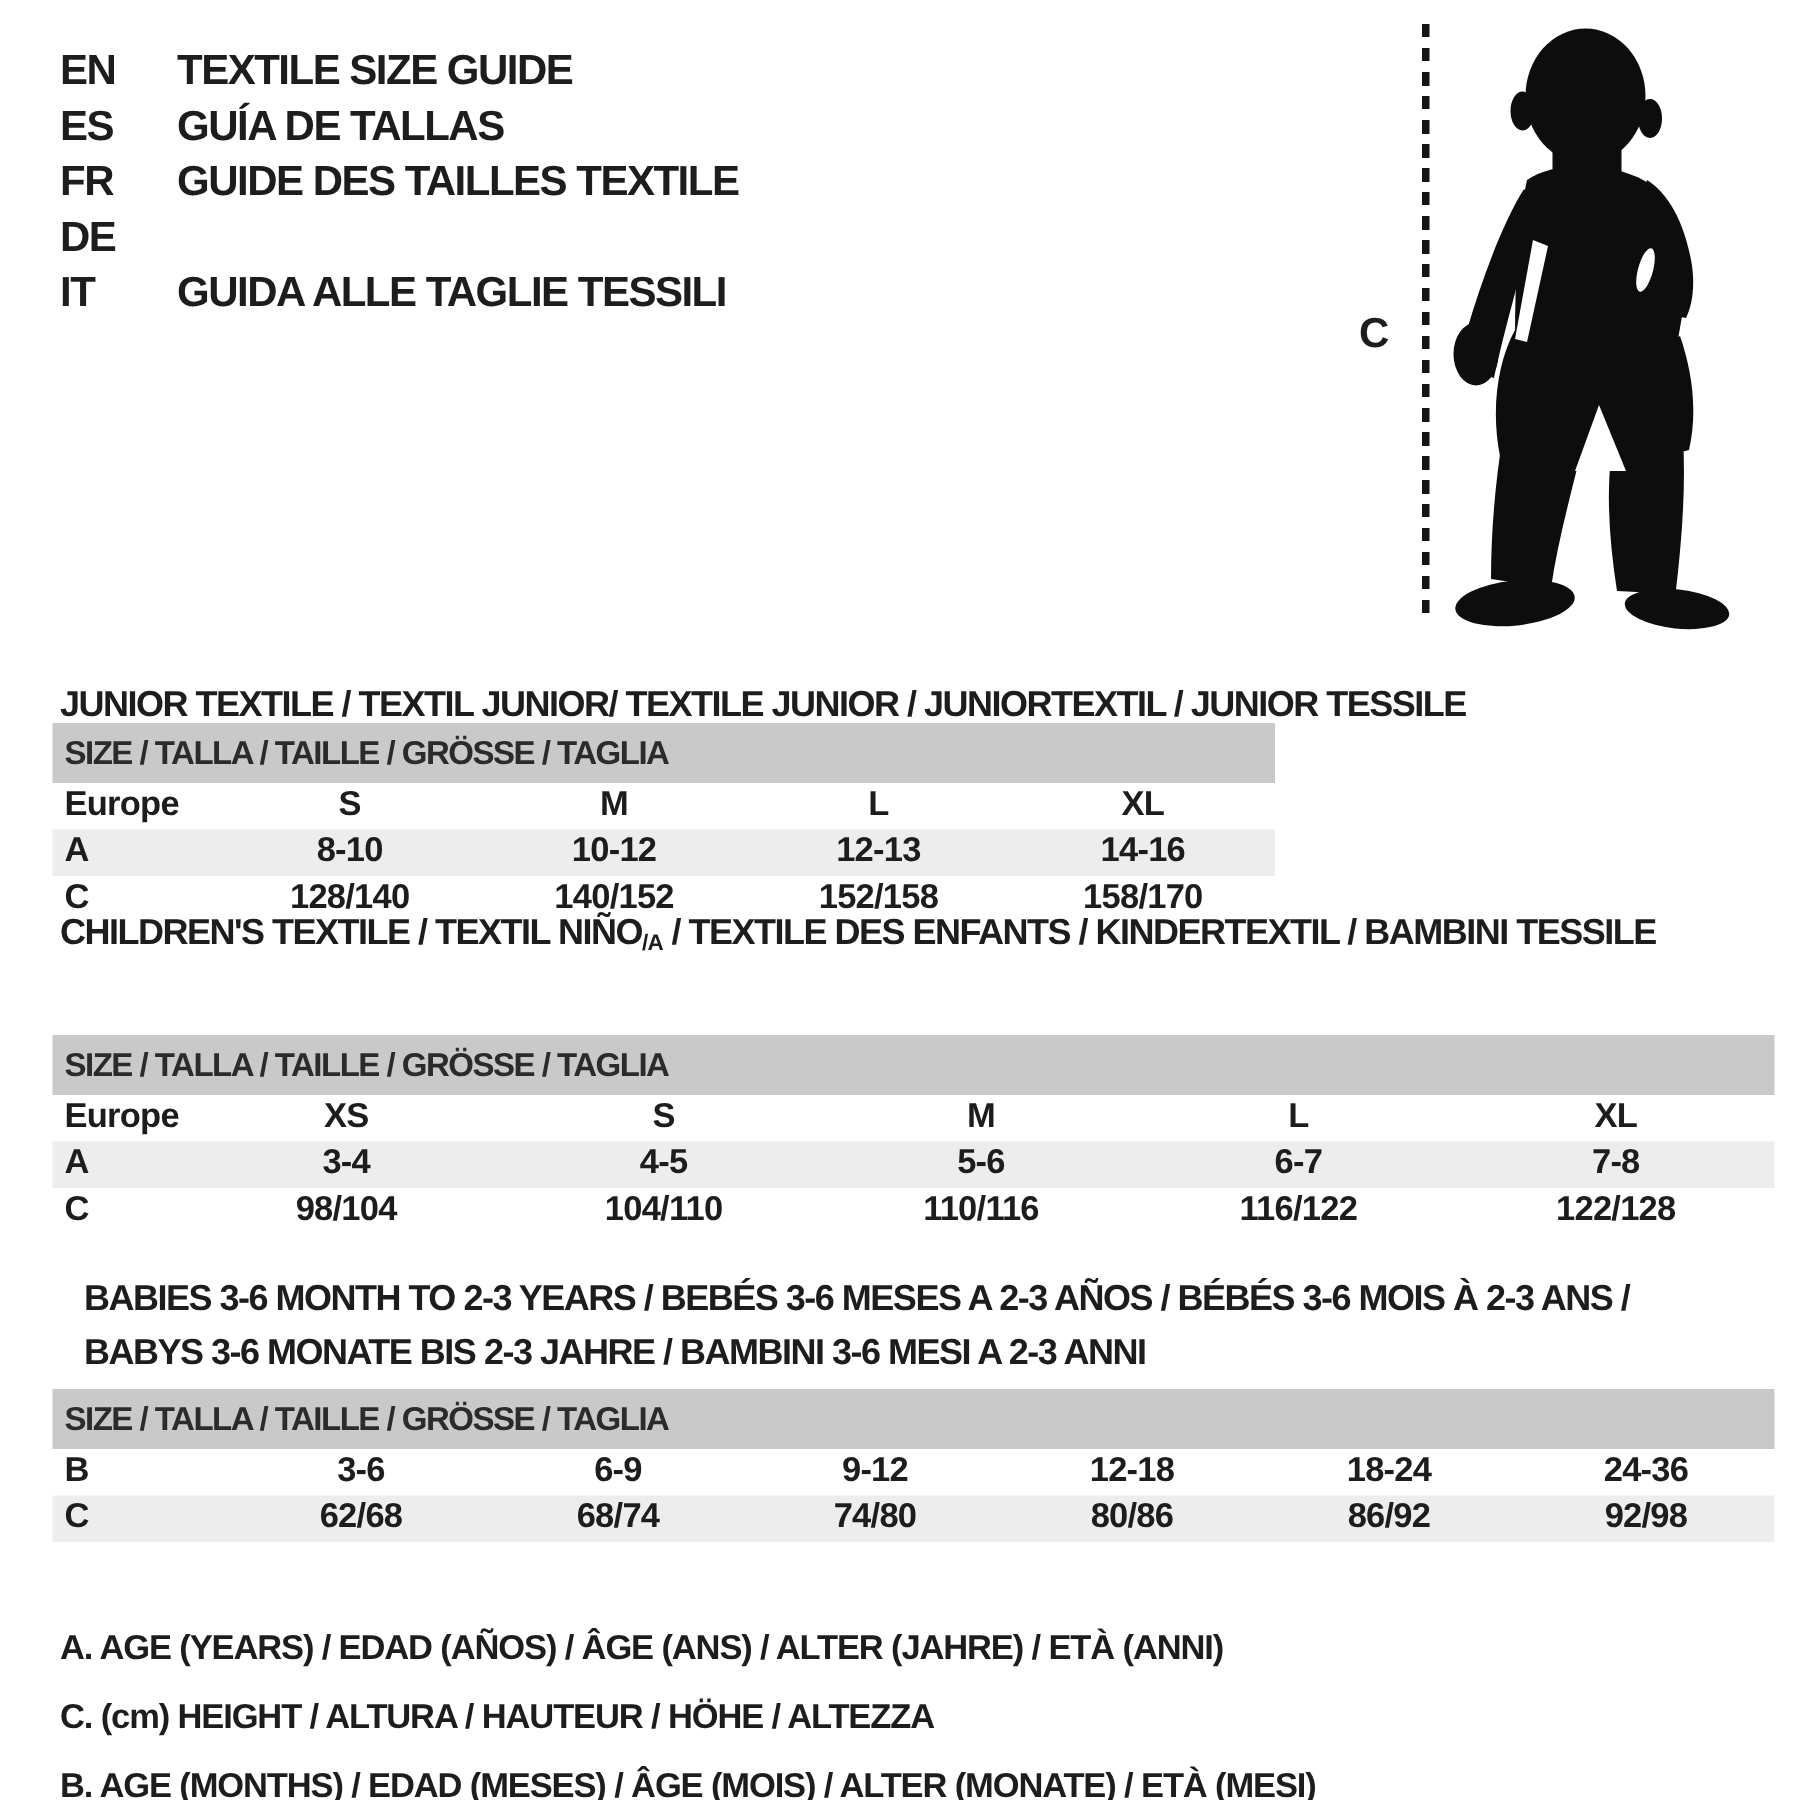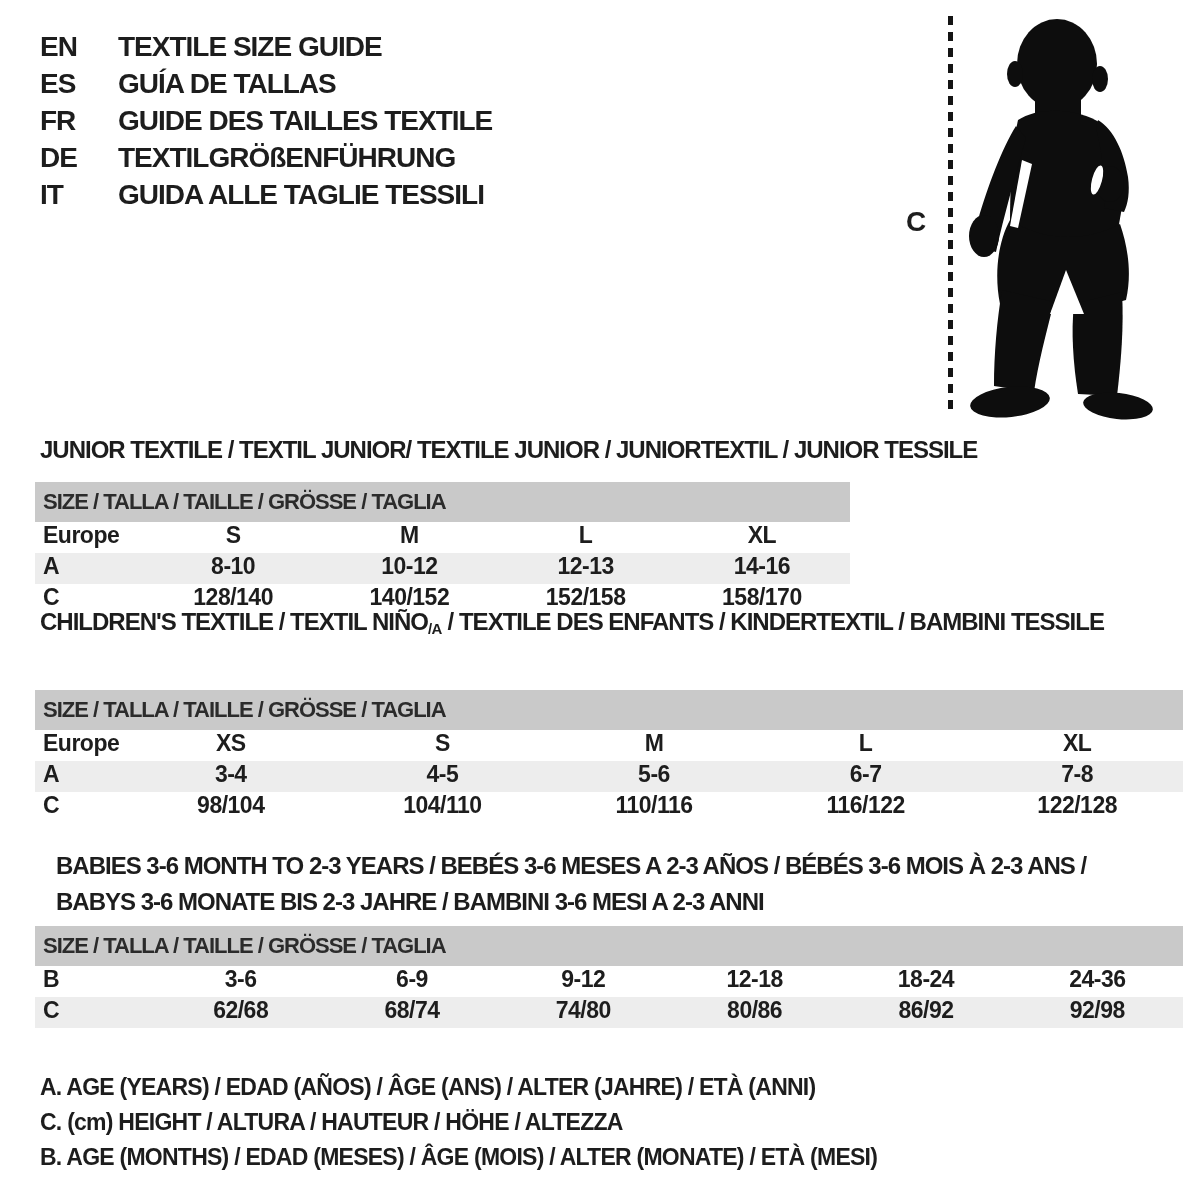--- a/index.html
+++ b/index.html
@@ -29,21 +29,21 @@
   .trow{display:flex;height:31px;align-items:flex-start;font-size:23px;letter-spacing:-0.5px;}
   .trow.shaded{background:#ededed;}
   .lbl{padding-left:8px;box-sizing:content-box;}
   .t1 .lbl{width:102px;}
   .t2 .lbl{width:82px;}
   .t3 .lbl{width:112px;}
   .val{flex:1;text-align:center;}
 
   
   .legend-block{left:40px;top:1070px;line-height:35px;font-size:23px;letter-spacing:-0.75px;}
-  .legend-line{white-space:nowrap;}
+  .legend-line{white-space:nowrap;margin-top:11px;}
 
   
   .measure-line{
     left:948px;top:16px;width:5px;height:400px;
     background:repeating-linear-gradient(to bottom,#141414 0 9px,transparent 9px 16px);
   }
   .measure-label{left:906px;top:206px;font-size:28px;}
   .figure-svg{left:960px;top:12px;}
 </style>
 </head>
@@ -57,21 +57,20 @@
   <div class="lang-row">
     <span class="lang-code">ES</span>
     <span class="lang-title">GUÍA DE TALLAS</span>
   </div>
   <div class="lang-row">
     <span class="lang-code">FR</span>
     <span class="lang-title">GUIDE DES TAILLES TEXTILE</span>
   </div>
   <div class="lang-row">
     <span class="lang-code">DE</span>
-    <span class="lang-title">TEXTILGRÖßENFÜHRUNG</span>
   </div>
   <div class="lang-row">
     <span class="lang-code">IT</span>
     <span class="lang-title">GUIDA ALLE TAGLIE TESSILI</span>
   </div>
 </div>
 
 <span class="abs measure-label">C</span>
 <div class="abs measure-line"></div>
 <svg class="abs figure-svg" width="195" height="410" viewBox="0 0 195 410" xmlns="http://www.w3.org/2000/svg">
@@ -91,21 +90,21 @@
     <path d="M114,292 L162,280 C164,315 161,350 157,384 L118,382 C113,350 111,320 114,292 Z"></path>
     <ellipse cx="158" cy="394" rx="35" ry="13" transform="rotate(6 158 394)"></ellipse>
   </g>
   <g fill="#ffffff">
     <polygon points="62,148 50,214 58,216 72,152"></polygon>
     <ellipse cx="137" cy="168" rx="5" ry="15" transform="rotate(15 137 168)"></ellipse>
     <polygon points="90,302 124,302 106,258"></polygon>
   </g>
 </svg>
 
-<div class="abs sec-title" style="left:40px;top:436px;">JUNIOR TEXTILE / TEXTIL JUNIOR/ TEXTILE JUNIOR / JUNIORTEXTIL / JUNIOR TESSILE</div>
+<div class="abs sec-title" style="left:40px;top:456px;">JUNIOR TEXTILE / TEXTIL JUNIOR/ TEXTILE JUNIOR / JUNIORTEXTIL / JUNIOR TESSILE</div>
 <div class="size-table t1" style="left:35px;top:482px;width:815px;">
   <div class="band">
     <span>SIZE / TALLA / TAILLE / GRÖSSE / TAGLIA</span>
   </div>
   <div class="trow">
     <span class="lbl">Europe</span>
     <span class="val">S</span>
     <span class="val">M</span>
     <span class="val">L</span>
     <span class="val">XL</span>

